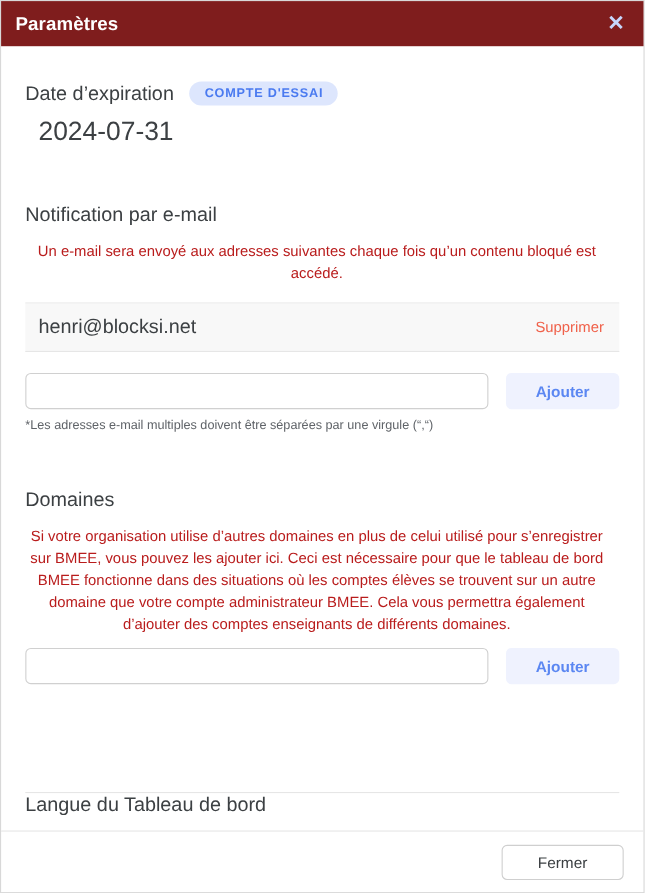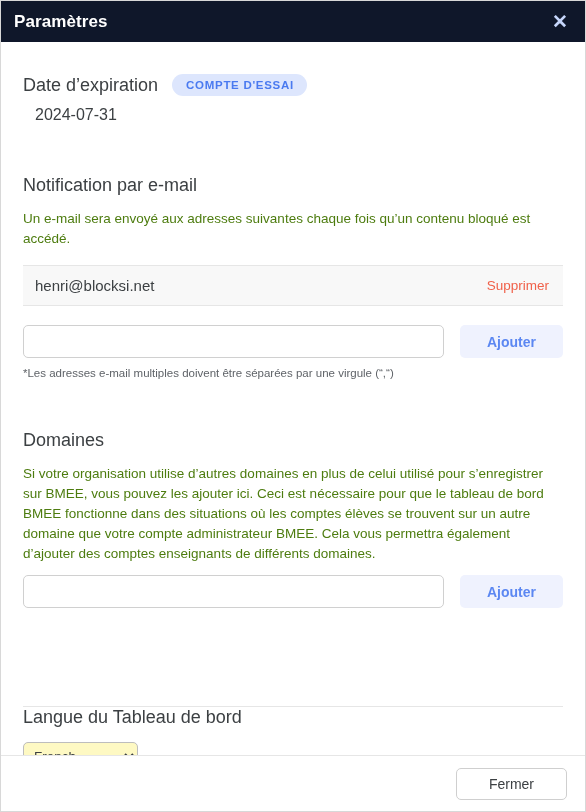--- a/index.html
+++ b/index.html
@@ -22,21 +22,21 @@
     flex-direction: column;
     background: #ffffff;
     border: 1px solid #d8d8d8;
     position: relative;
   }
 
   
   .titlebar {
     height: 41px;
     flex: 0 0 41px;
-    background: #0f172a;
+    background: #7f1d1d;
     display: flex;
     align-items: center;
     justify-content: space-between;
     padding: 0 14px 0 13px;
   }
   .titlebar-title {
     color: #ffffff;
     font-size: 17px;
     font-weight: bold;
     letter-spacing: .1px;
@@ -73,54 +73,55 @@
     background: #dde6fd;
     color: #4a7af0;
     font-size: 11.5px;
     font-weight: bold;
     letter-spacing: .7px;
     padding: 5px 13px 5px 14px;
     border-radius: 11px;
     white-space: nowrap;
   }
   .exp-date {
-    font-size: 16px;
+    font-size: 24px;
     color: #3c4043;
     margin: 10px 0 0 12px;
   }
 
   .section-title {
     font-size: 18px;
     color: #3c4043;
     margin: 51px 0 0 0;
     font-weight: normal;
   }
   .section-desc {
     font-size: 13.5px;
-    color: #4d7c0f;
+    color: #b91c1c;
     line-height: 20px;
     margin: 13px 0 0 0;
     max-width: 530px;
+    text-align: center;
   }
 
   
   .email-list {
     margin-top: 16px;
     border-top: 1px solid #e6e6e6;
   }
   .email-row {
     background: #f8f8f8;
     display: flex;
     align-items: center;
     justify-content: space-between;
     padding: 11px 14px 11px 12px;
     border-bottom: 1px solid #e6e6e6;
   }
   .email-address {
-    font-size: 15px;
+    font-size: 18px;
     color: #3c4043;
   }
   .remove-link {
     font-size: 13.5px;
     color: #f0614a;
     cursor: pointer;
   }
 
   
   .input-row {

